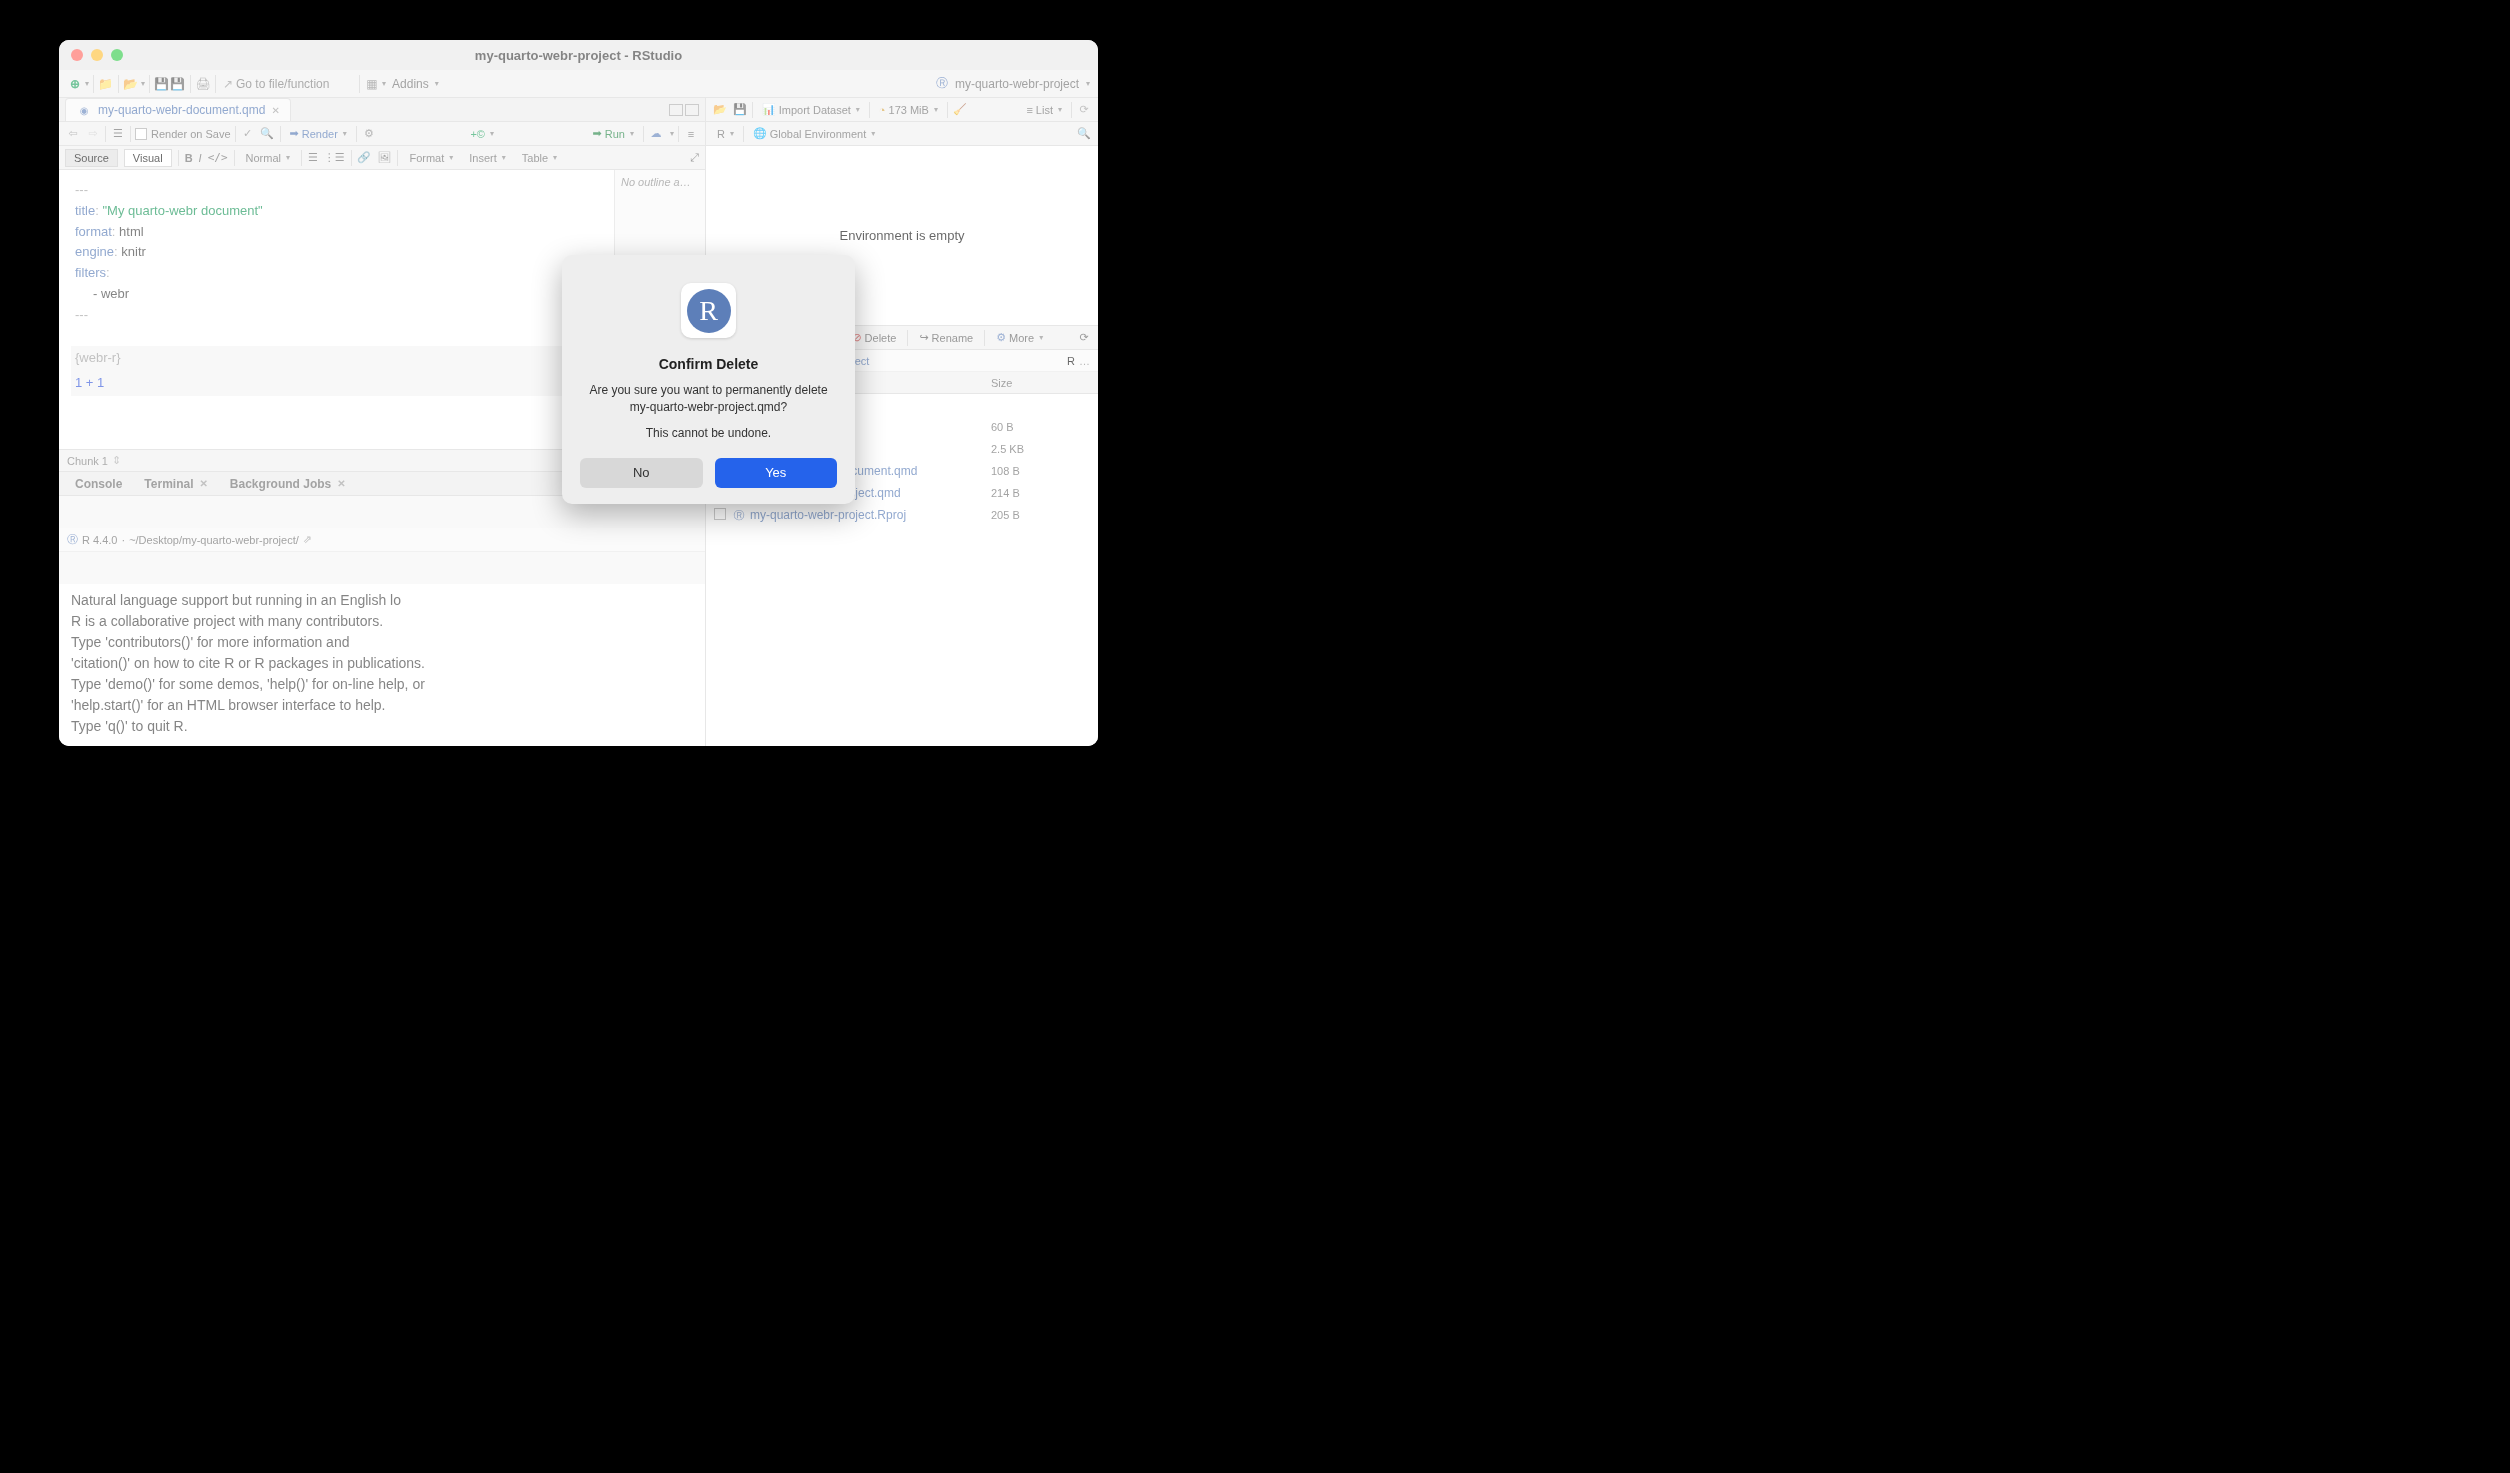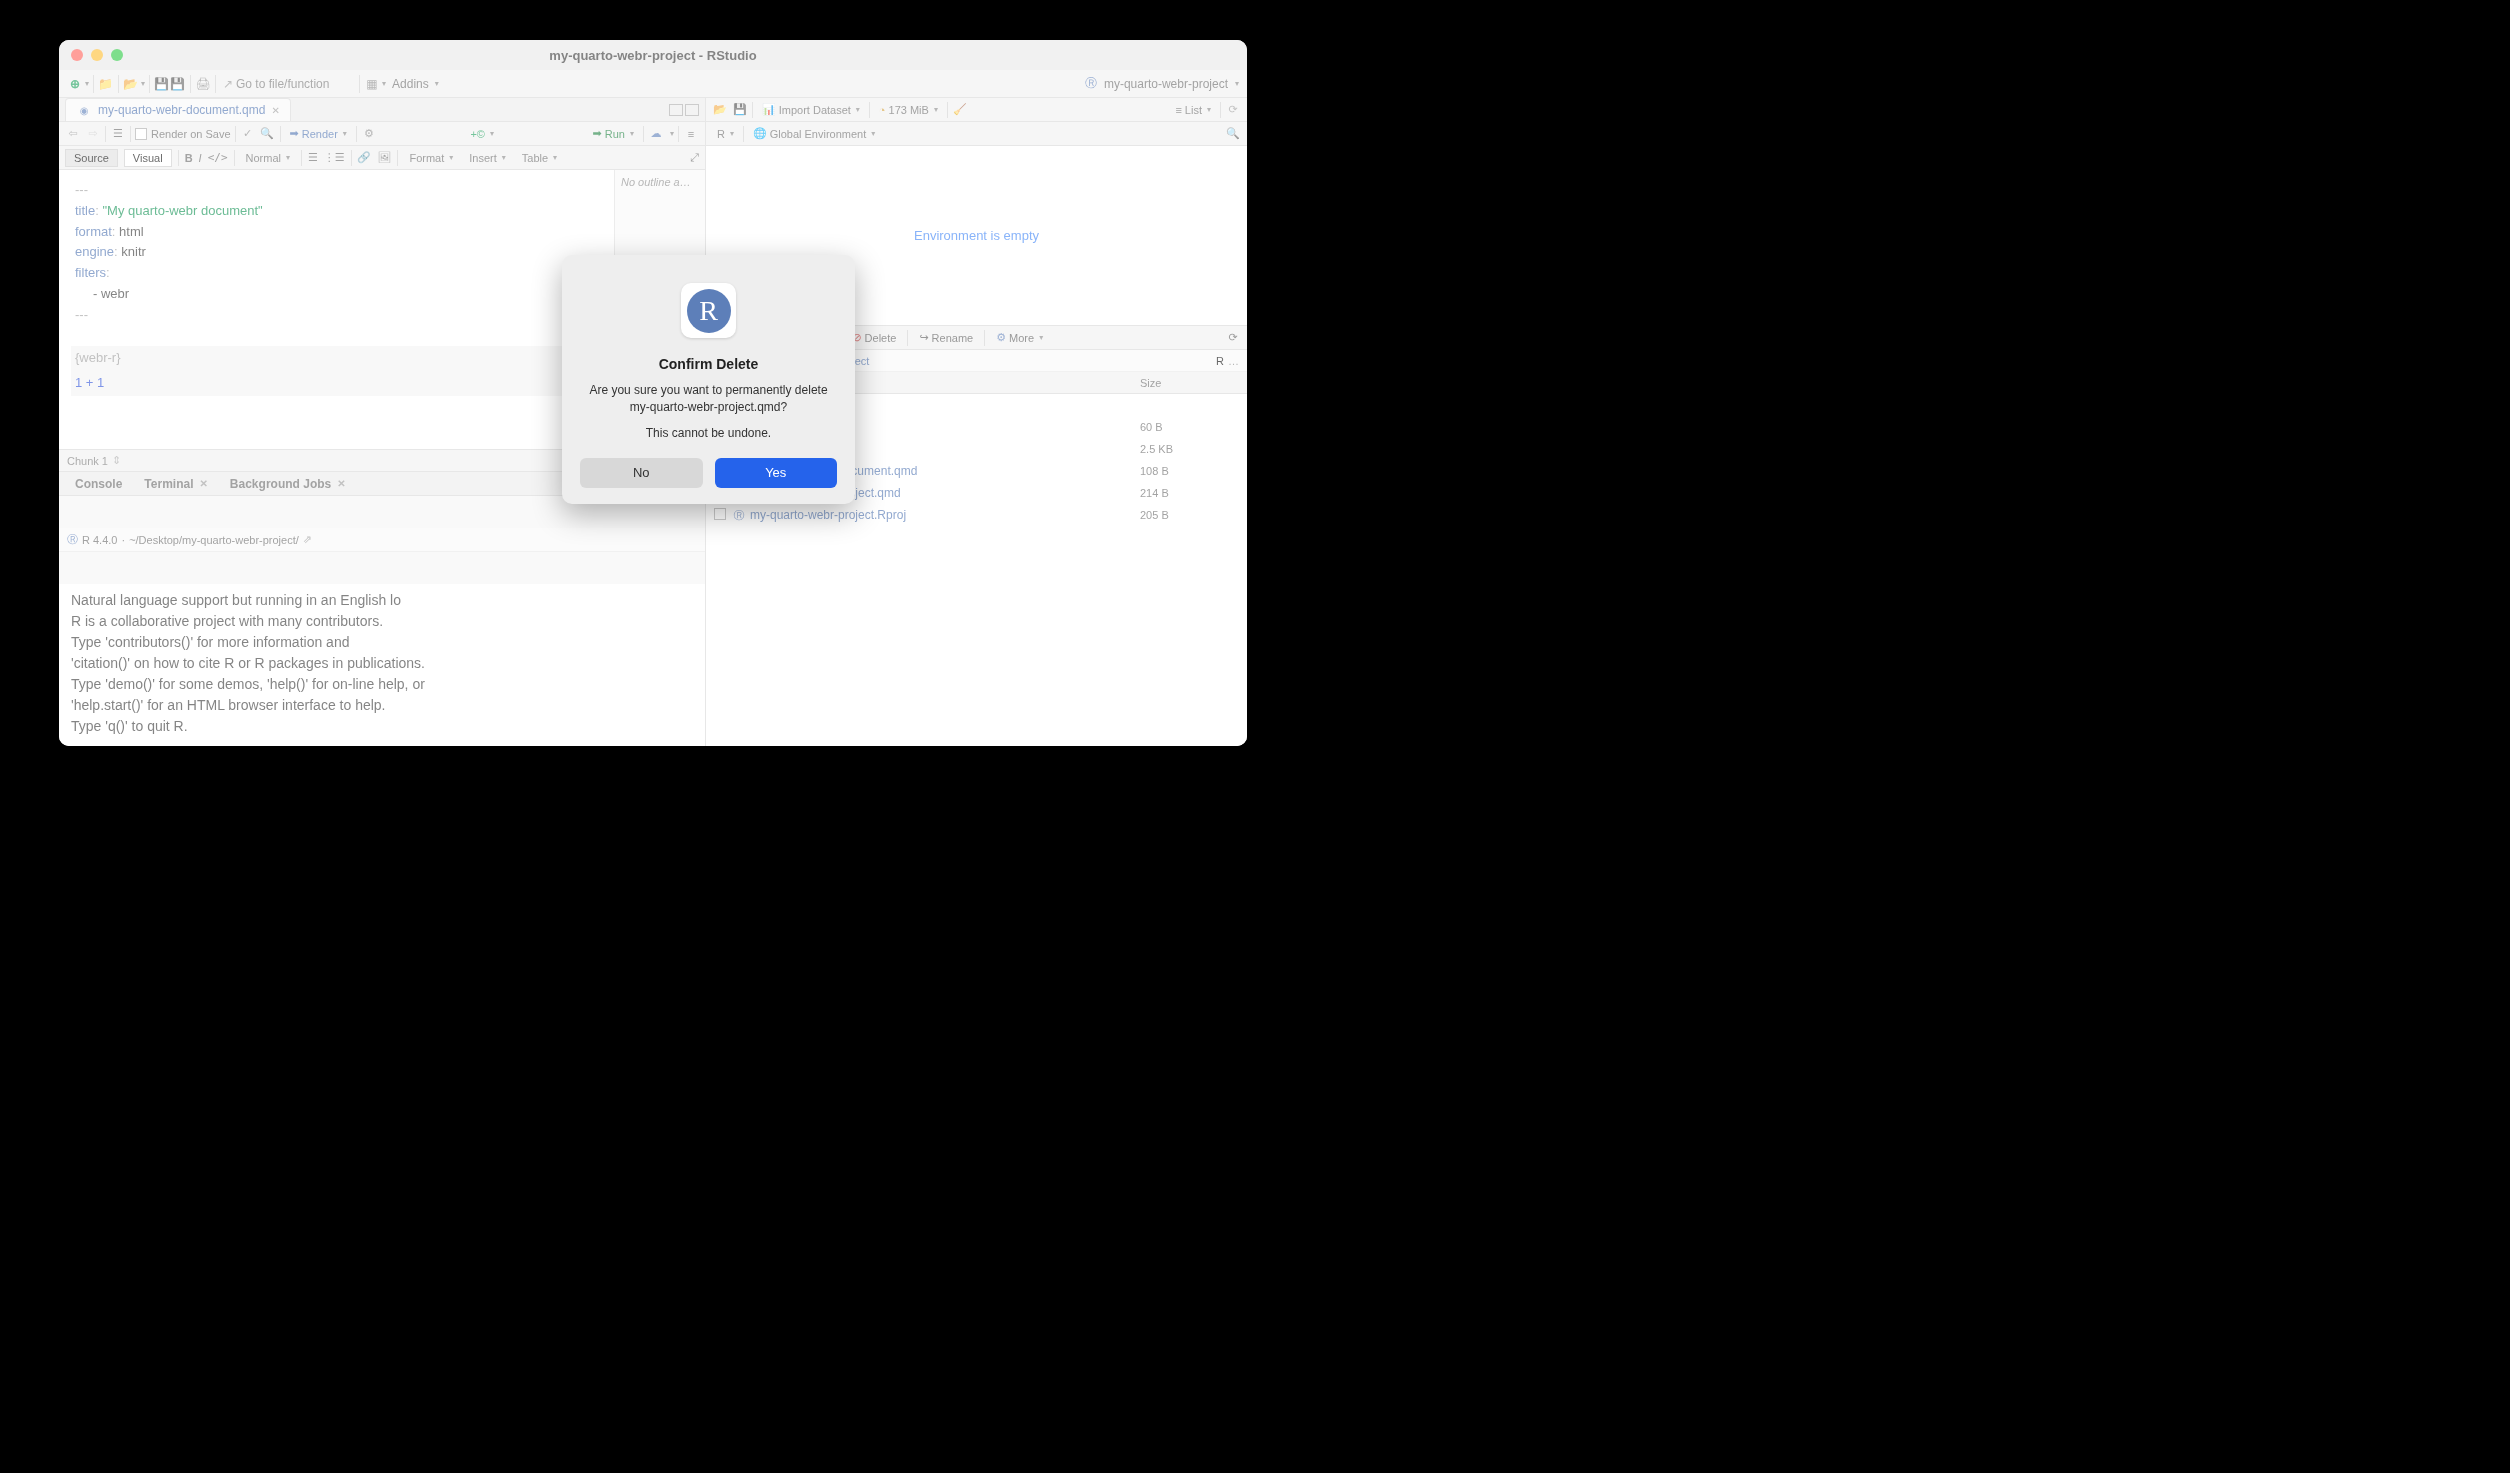--- a/index.html
+++ b/index.html
@@ -1,17 +1,17 @@
 <!DOCTYPE html>
 <html><head>
 <meta charset="utf-8">
 <style>
 * { margin: 0; padding: 0; box-sizing: border-box; font-family: -apple-system, BlinkMacSystemFont, "Segoe UI", sans-serif; }
 body { background: #000; width: 1418px; height: 832px; position: relative; overflow: hidden; }
-.window { position: absolute; top: 40px; left: 59px; width: 1188px; height: 706px; background: #f5f5f5; border-radius: 10px; box-shadow: 0 10px 40px rgba(0,0,0,0.5); overflow: hidden; }
+.window { position: absolute; top: 40px; left: 59px; width: 1039px; height: 706px; background: #f5f5f5; border-radius: 10px; box-shadow: 0 10px 40px rgba(0,0,0,0.5); overflow: hidden; }
 .titlebar { height: 30px; background: #e8e8e8; display: flex; align-items: center; padding: 0 12px; position: relative; }
 .traffic-lights { display: flex; gap: 8px; }
 .traffic-light { width: 12px; height: 12px; border-radius: 50%; }
 .tl-red { background: #ff5f57; }
 .tl-yellow { background: #febc2e; }
 .tl-green { background: #28c840; }
 .window-title { position: absolute; left: 50%; transform: translateX(-50%); font-size: 13px; font-weight: 600; color: #333; }
 .toolbar { height: 28px; background: #f0f0f0; border-bottom: 1px solid #d8d8d8; display: flex; align-items: center; padding: 0 8px; font-size: 12px; color: #666; }
 .toolbar-item { display: flex; align-items: center; gap: 4px; padding: 2px 6px; cursor: pointer; }
 .toolbar-sep { width: 1px; height: 18px; background: #d0d0d0; margin: 0 4px; }
@@ -43,21 +43,21 @@
 .code-key { color: #4a70b0; }
 .code-val { color: #333; }
 .code-str { color: #0a8f4f; }
 .code-num { color: #2a4fd8; }
 .code-op { color: #2a4fd8; }
 .status-bar { height: 22px; background: #f0f0f0; border-top: 1px solid #d8d8d8; display: flex; align-items: center; padding: 0 8px; font-size: 11px; color: #777; }
 .status-right { margin-left: auto; display: flex; align-items: center; gap: 6px; }
 .console { flex: 1; background: #fff; padding: 6px 12px; font-family: Menlo, Monaco, monospace; font-size: 14px; line-height: 1.5; overflow: hidden; color: #333; }
 .console-path { padding: 4px 8px; font-size: 11px; color: #666; background: #f8f8f8; border-bottom: 1px solid #e8e8e8; display: flex; align-items: center; gap: 4px; }
 .prompt { color: #4a70b0; }
-.env-empty { flex: 1; display: flex; align-items: center; justify-content: center; color: #3b82f6; font-size: 13px; background: #fff; }
+.env-empty { flex: 1; display: flex; align-items: center; justify-content: center; color: #000000; font-size: 13px; background: #fff; }
 .file-bar { height: 24px; background: #f0f0f0; border-bottom: 1px solid #d8d8d8; display: flex; align-items: center; padding: 0 6px; font-size: 11px; color: #555; gap: 6px; }
 .breadcrumb { height: 22px; background: #f8f8f8; border-bottom: 1px solid #e8e8e8; display: flex; align-items: center; padding: 0 8px; font-size: 11px; gap: 4px; }
 .bc-item { color: #4a70b0; cursor: pointer; }
 .bc-sep { color: #aaa; }
 .file-header { height: 22px; background: #f0f0f0; border-bottom: 1px solid #d8d8d8; display: flex; align-items: center; padding: 0 8px; font-size: 11px; color: #666; }
 .fh-name { flex: 1; padding-left: 30px; }
 .fh-size { width: 99px; }
 .file-list { flex: 1; background: #fff; overflow: hidden; }
 .file-row { height: 22px; display: flex; align-items: center; padding: 0 8px; font-size: 12px; }
 .file-check { width: 16px; }

